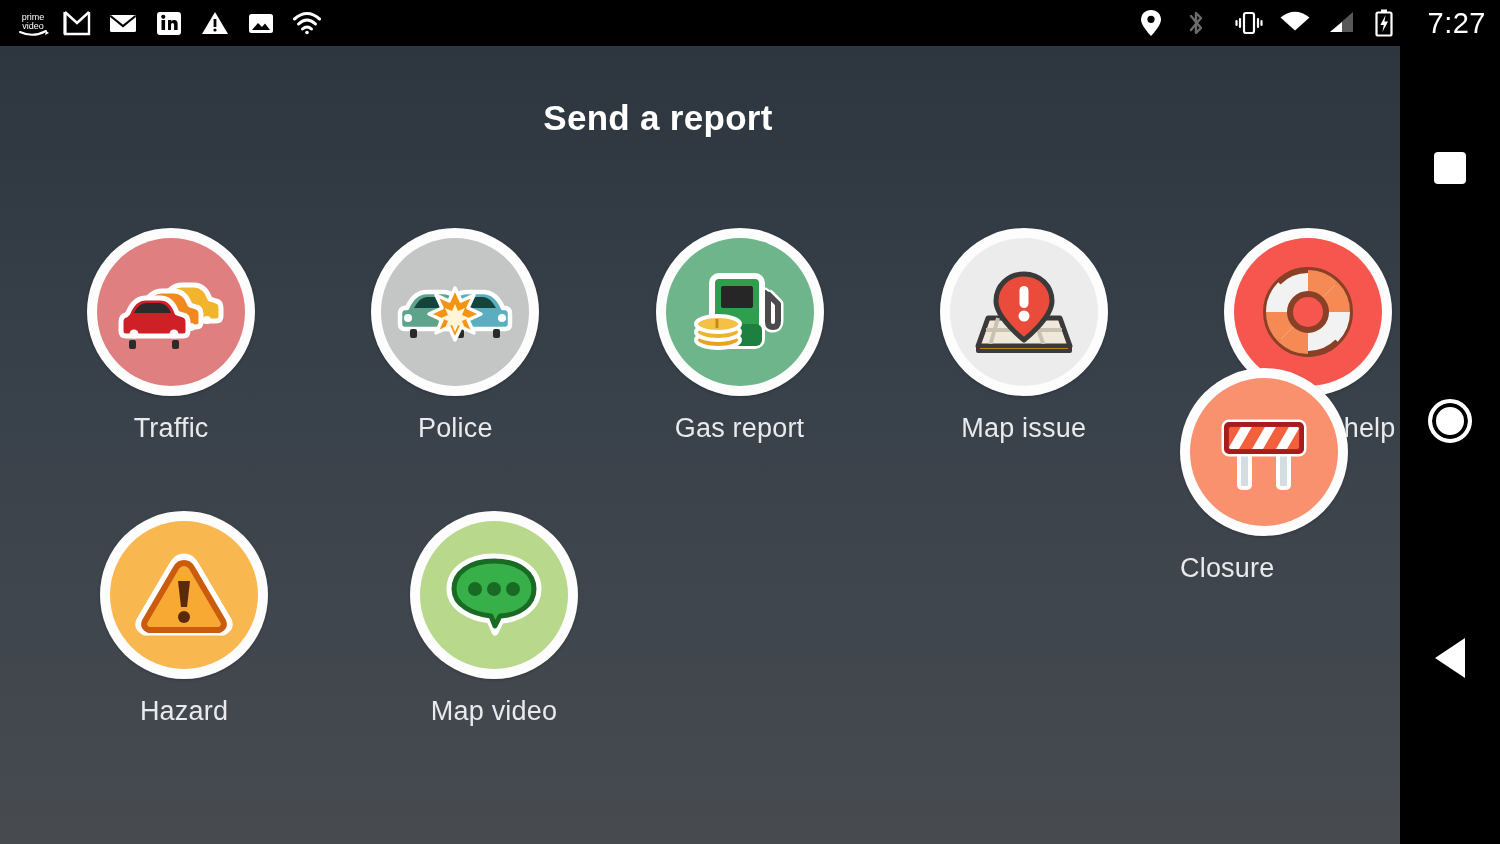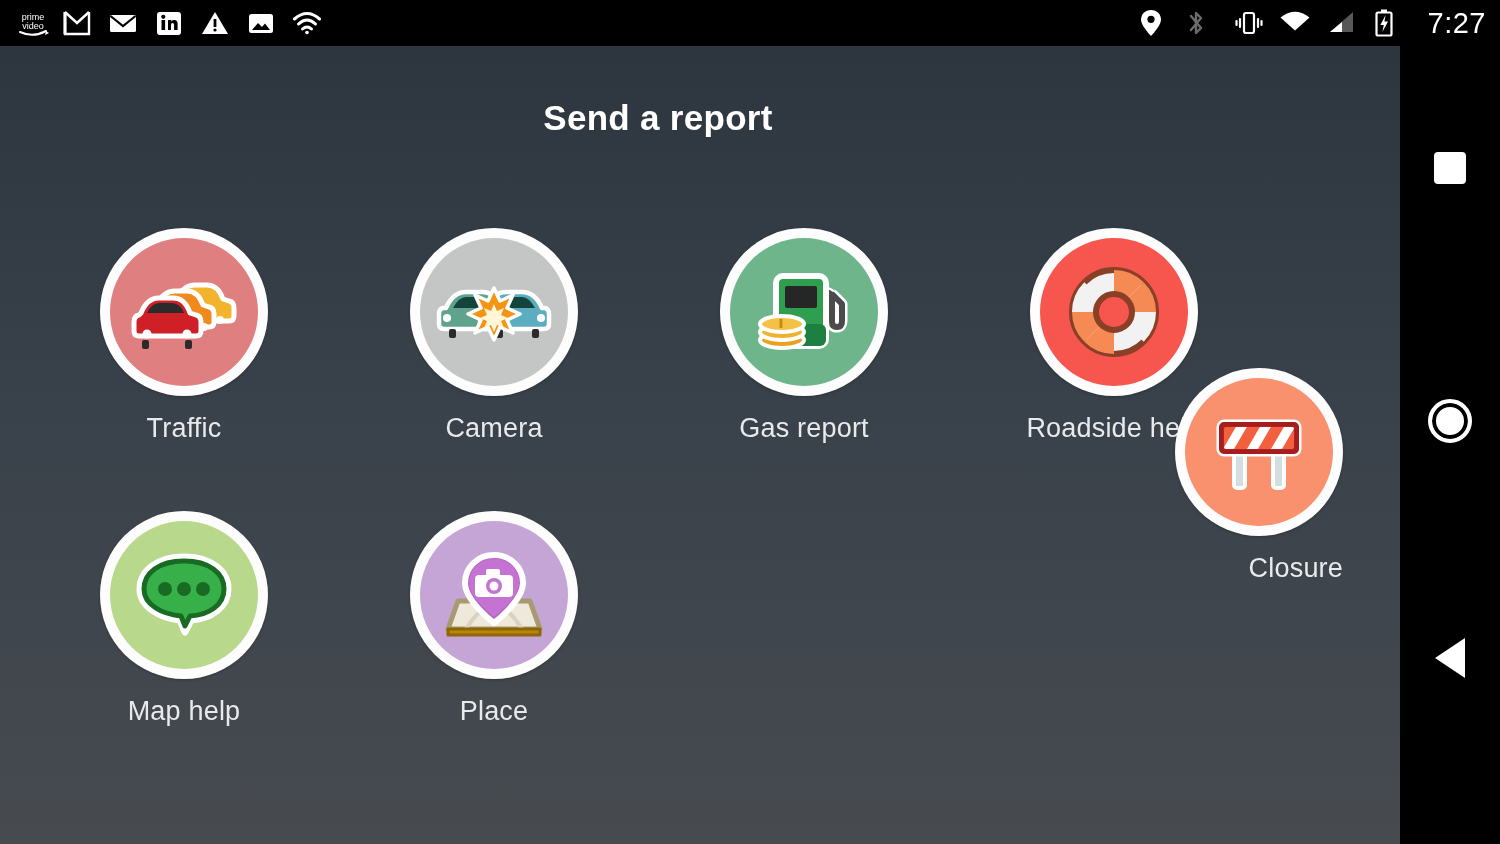--- a/index.html
+++ b/index.html
@@ -53,23 +53,23 @@
   .report-item {
     width: 210px;
     display: flex; flex-direction: column; align-items: center;
     margin-left: 100px;
   }
   .report-item:first-child { margin-left: 79px; }
 
   
   #item-closure {
     position: absolute;
-    left: 1133px; top: 322px;
+    left: 1180px; top: 322px;
     width: 210px;
-    display: flex; flex-direction: column; align-items: flex-end;
+    display: flex; flex-direction: column; align-items: flex-start;
     margin: 0;
   }
 
   .circle-outer {
     width: 168px; height: 168px;
     border-radius: 50%;
     background: #fdfdfd;
     display: flex; align-items: center; justify-content: center;
     box-shadow: 0 1px 3px rgba(0,0,0,0.22);
   }
@@ -279,21 +279,21 @@
                 <circle cx="107" cy="42" r="4" fill="#fff"></circle>
                 <rect x="15" y="53" width="7" height="9" rx="2" fill="#2b2b2b"></rect>
                 <rect x="62" y="53" width="7" height="9" rx="2" fill="#2b2b2b"></rect>
                 <rect x="98" y="53" width="7" height="9" rx="2" fill="#2b2b2b"></rect>
                 <path d="M60 12 l6 13 l13 -6 l-6 13 l13 6 l-13 6 l6 13 l-13 -6 l-6 13 l-6 -13 l-13 6 l6 -13 l-13 -6 l13 -6 l-6 -13 l13 6 z" fill="#f59313" stroke="#fff" stroke-width="3.5" stroke-linejoin="round"></path>
                 <path d="M60 28 l3 7 l7 -3 l-3 7 l7 3 l-7 3 l3 7 l-7 -3 l-3 7 l-3 -7 l-7 3 l3 -7 l-7 -3 l7 -3 l-3 -7 l7 3 z" fill="#fff6d8"></path>
               </svg>
             </span>
           </div>
         </div>
-        <div class="item-label">Camera</div>
+        <div class="item-label">Police</div>
       </div>
 
       <div class="report-item">
         <div class="circle-outer">
           <div class="circle-inner" style="background:#6fb58c">
             <span>
               <svg width="100" height="100" viewBox="0 0 100 100">
                 <path d="M70 30 q8 0 8 8 v22 q0 5 5 5 q5 0 5 -6 V42 l-9 -9" fill="none" stroke="#fff" stroke-width="11" stroke-linecap="round" stroke-linejoin="round"></path>
                 <path d="M70 30 q8 0 8 8 v22 q0 5 5 5 q5 0 5 -6 V42 l-9 -9" fill="none" stroke="#4b4b4b" stroke-width="6" stroke-linecap="round" stroke-linejoin="round"></path>
                 <rect x="22" y="14" width="50" height="70" rx="7" fill="#2f9e4f" stroke="#fff" stroke-width="6"></rect>
@@ -305,20 +305,37 @@
                   <ellipse cx="28" cy="62" rx="22" ry="8" fill="#f4c045"></ellipse>
                 </g>
                 <path d="M27 57 v9" stroke="#c98a14" stroke-width="3"></path>
               </svg>
             </span>
           </div>
         </div>
         <div class="item-label">Gas report</div>
       </div>
 
+      <div class="report-item">
+        <div class="circle-outer">
+          <div class="circle-inner" style="background:#ececed">
+            <span>
+              <svg width="104" height="104" viewBox="0 0 104 104">
+                <path d="M16 58 h72 l10 28 H6 Z" fill="#efe9dc" stroke="#3a3a3a" stroke-width="5" stroke-linejoin="round"></path>
+                <path d="M26 58 l-8 28 M62 58 l10 28 M14 70 h76" stroke="#c9c2b2" stroke-width="4" fill="none"></path>
+                <path d="M6 86 h92 v5 H6 Z" fill="#b8860b" stroke="#3a3a3a" stroke-width="4" stroke-linejoin="round"></path>
+                <path d="M52 14 C36 14 24 26 24 41 C24 58 52 80 52 80 C52 80 80 58 80 41 C80 26 68 14 52 14 Z" fill="#ea4b3a" stroke="#3a3a3a" stroke-width="5" stroke-linejoin="round"></path>
+                <rect x="47.5" y="26" width="9" height="22" rx="4.5" fill="#fff"></rect>
+                <circle cx="52" cy="56" r="5.5" fill="#fff"></circle>
+              </svg>
+            </span>
+          </div>
+        </div>
+        <div class="item-label">Map issue</div>
+      </div>
 
       <div class="report-item">
         <div class="circle-outer">
           <div class="circle-inner" style="background:#f7564f">
             <span>
               <svg width="96" height="96" viewBox="0 0 96 96">
                 <circle cx="48" cy="48" r="42" fill="#f2f2f2" stroke="#8a4026" stroke-width="6"></circle>
                 <path d="M48 6 A42 42 0 0 1 77.7 18.3 L60.5 35.5 A18 18 0 0 0 48 30 Z" fill="#f58a54"></path>
                 <path d="M90 48 A42 42 0 0 1 77.7 77.7 L60.5 60.5 A18 18 0 0 0 66 48 Z" fill="#f2f2f2"></path>
                 <path d="M48 90 A42 42 0 0 1 18.3 77.7 L35.5 60.5 A18 18 0 0 0 48 66 Z" fill="#f58a54"></path>
@@ -330,58 +347,53 @@
             </span>
           </div>
         </div>
         <div class="item-label">Roadside help</div>
       </div>
     </div>
 
     <div class="grid-row" id="row-2">
 
 
+      <div class="report-item">
+        <div class="circle-outer">
+          <div class="circle-inner" style="background:#f9b74f">
+            <span>
+              <svg width="100" height="92" viewBox="0 0 100 92">
+                <path d="M50 8 q7 0 11 7 l33 56 q4 8 -5 12 H11 q-9 -4 -5 -12 L39 15 q4 -7 11 -7 z" fill="#f7a934" stroke="#fff" stroke-width="7" stroke-linejoin="round"></path>
+                <path d="M50 14 q5 0 8 5 l31 53 q3 6 -4 9 H15 q-7 -3 -4 -9 L42 19 q3 -5 8 -5 z" fill="#f7a934" stroke="#cc5c0d" stroke-width="6" stroke-linejoin="round"></path>
+                <path d="M44 32 h12 l-3 26 h-6 z" fill="#5a2a0a"></path>
+                <circle cx="50" cy="68" r="6" fill="#5a2a0a"></circle>
+              </svg>
+            </span>
+          </div>
+        </div>
+        <div class="item-label">Hazard</div>
+      </div>
 
       <div class="report-item">
         <div class="circle-outer">
           <div class="circle-inner" style="background:#b8d88c">
             <span>
               <svg width="98" height="88" viewBox="0 0 98 88">
                 <path d="M49 6 C76 6 93 20 93 38 C93 56 76 68 56 69 l-6 12 l-5 -12 C25 67 5 56 5 38 C5 20 22 6 49 6 Z" fill="#2fa63f" stroke="#fff" stroke-width="7" stroke-linejoin="round"></path>
                 <path d="M49 10 C74 10 89 22 89 38 C89 54 74 64 55 65 l-5 10 l-4 -10 C27 63 9 54 9 38 C9 22 24 10 49 10 Z" fill="#37b04a" stroke="#196b24" stroke-width="5" stroke-linejoin="round"></path>
                 <circle cx="30" cy="38" r="7" fill="#196b24"></circle>
                 <circle cx="49" cy="38" r="7" fill="#196b24"></circle>
                 <circle cx="68" cy="38" r="7" fill="#196b24"></circle>
               </svg>
             </span>
           </div>
         </div>
-        <div class="item-label">Map help</div>
-      </div>
-
-      <div class="report-item">
-        <div class="circle-outer">
-          <div class="circle-inner" style="background:#c4a5d6">
-            <span>
-              <svg width="104" height="104" viewBox="0 0 104 104">
-                <path d="M16 58 h72 l10 28 H6 Z" fill="#efe9dc" stroke="#a79a6e" stroke-width="5" stroke-linejoin="round"></path>
-                <path d="M24 86 q14 -22 28 -26 M80 86 q-14 -22 -28 -26" stroke="#d8d2c0" stroke-width="4" fill="none"></path>
-                <path d="M6 86 h92 v6 H6 Z" fill="#b8860b" stroke="#8c6608" stroke-width="3" stroke-linejoin="round"></path>
-                <path d="M52 12 C35 12 23 25 23 40 C23 58 52 80 52 80 C52 80 81 58 81 40 C81 25 69 12 52 12 Z" fill="#b663c4" stroke="#fff" stroke-width="6" stroke-linejoin="round"></path>
-                <path d="M52 16 C37 16 27 27 27 40 C27 55 52 74 52 74 C52 74 77 55 77 40 C77 27 67 16 52 16 Z" fill="#c473d2"></path>
-                <rect x="33" y="32" width="38" height="22" rx="4" fill="#fff"></rect>
-                <rect x="44" y="26" width="14" height="7" rx="2" fill="#fff"></rect>
-                <circle cx="52" cy="43" r="8" fill="#c473d2"></circle>
-                <circle cx="52" cy="43" r="4.5" fill="#fff"></circle>
-              </svg>
-            </span>
-          </div>
-        </div>
-        <div class="item-label">Place</div>
-      </div>
+        <div class="item-label">Map video</div>
+      </div>
+
 
     </div>
 
     <div id="item-closure">
       <div class="circle-outer">
         <div class="circle-inner" style="background:#f9906e">
           <span>
             <svg width="100" height="88" viewBox="0 0 100 88">
               <rect x="25" y="42" width="11" height="38" rx="3" fill="#d4dde0" stroke="#fff" stroke-width="4"></rect>
               <rect x="64" y="42" width="11" height="38" rx="3" fill="#d4dde0" stroke="#fff" stroke-width="4"></rect>

